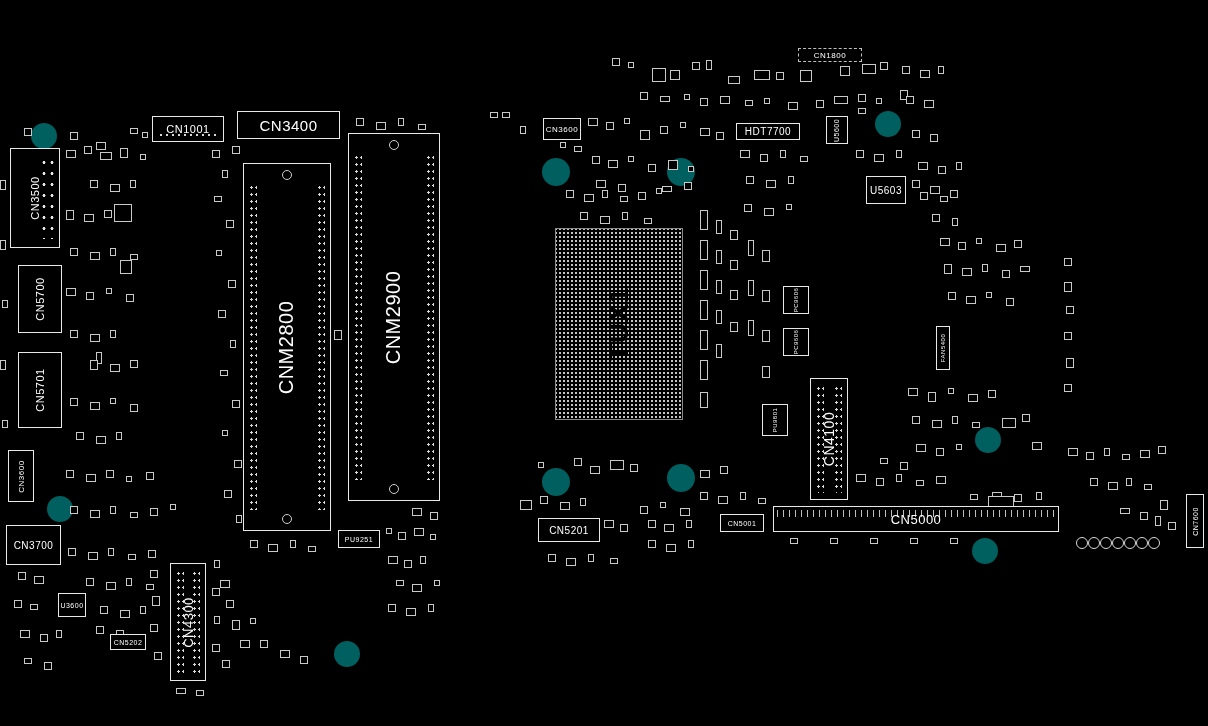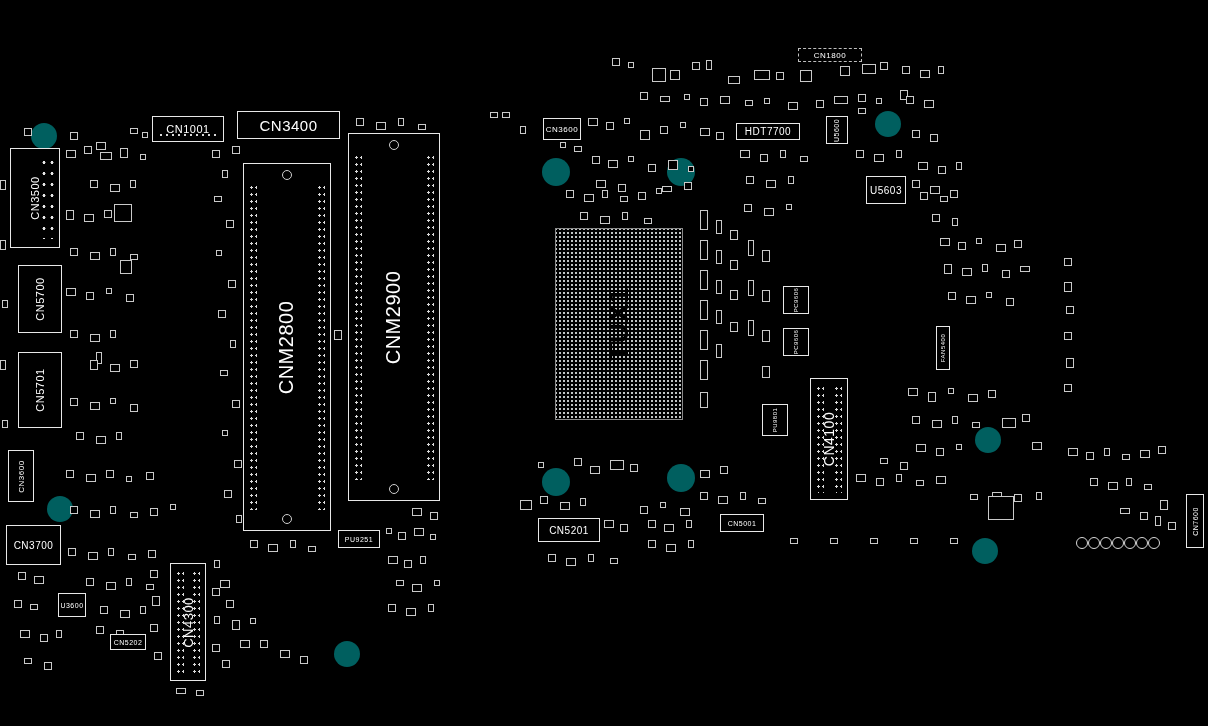--- a/index.html
+++ b/index.html
@@ -469,20 +469,24 @@
       <span class="lbl">PC9606</span>
     </div>
     <div class="comp rot" style="left: 762px; top: 404px; width: 26px; height: 32px; font-size: 6px;">
       <span class="lbl">PU9801</span>
     </div>
     <div class="comp rot pins-sides" style="left: 810px; top: 378px; width: 38px; height: 122px; font-size: 14px;">
       <div class="strip-v left"></div>
       <div class="strip-v right"></div>
       <span class="lbl">CN4100</span>
     </div>
+    <div class="comp hatch" style="left: 773px; top: 506px; width: 286px; height: 26px; font-size: 13px;">
+      <div class="hatch-strip"></div>
+      <span class="lbl">CN5000</span>
+    </div>
     <div class="comp" style="left: 720px; top: 514px; width: 44px; height: 18px; font-size: 7px;">
       <span class="lbl">CN5001</span>
     </div>
     <div class="comp" style="left: 538px; top: 518px; width: 62px; height: 24px; font-size: 10px;">
       <span class="lbl">CN5201</span>
     </div>
     <div class="comp rot" style="left: 1186px; top: 494px; width: 18px; height: 54px; font-size: 7px;">
       <span class="lbl">CN7600</span>
     </div>
   </div>

